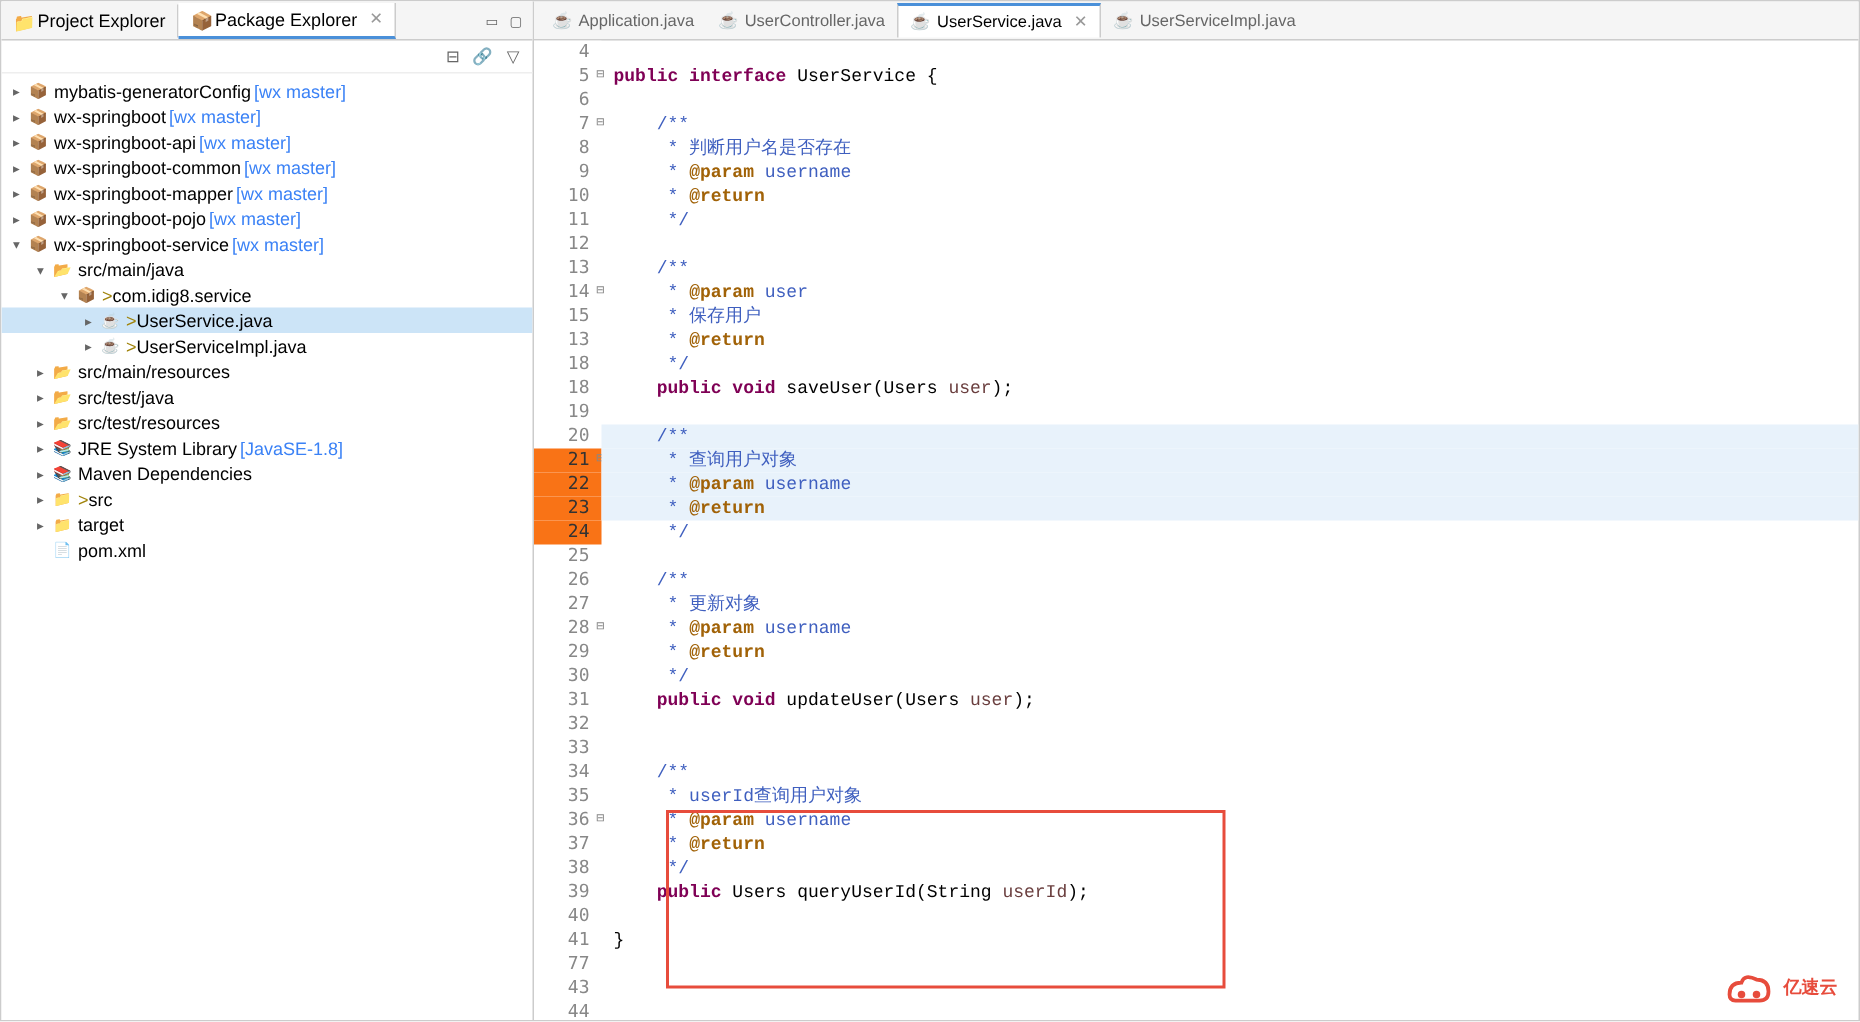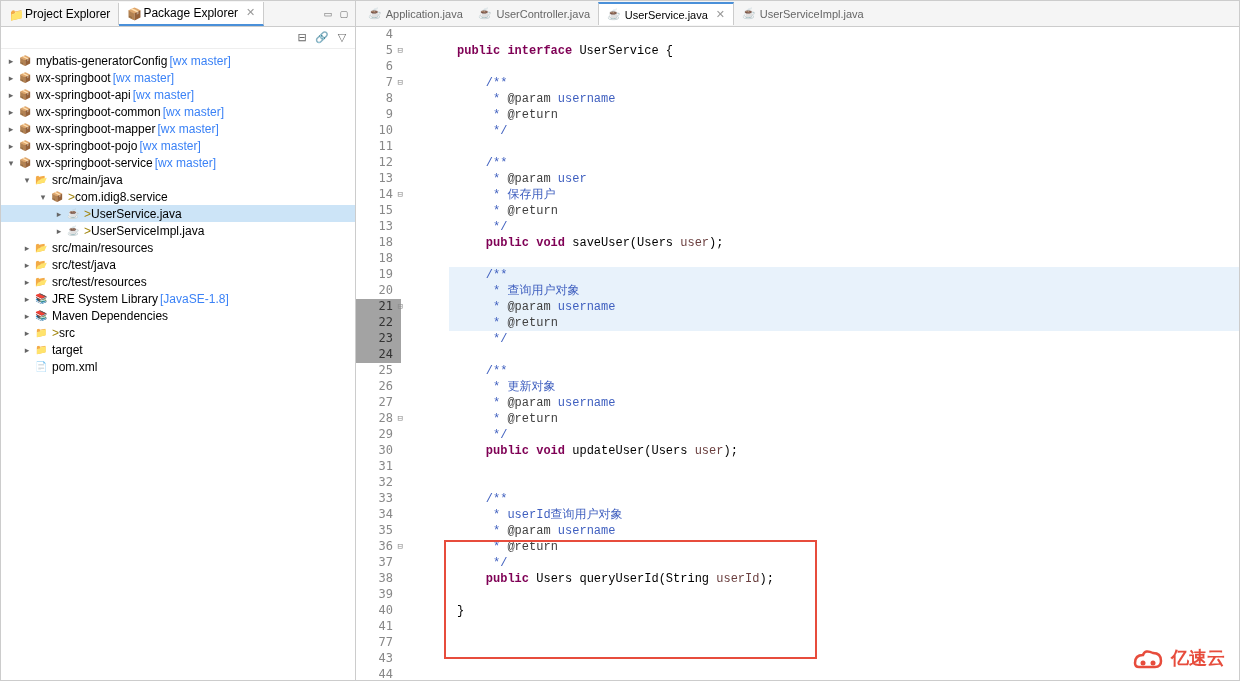--- a/index.html
+++ b/index.html
@@ -34,36 +34,36 @@
     .right-panel { flex: 1; display: flex; flex-direction: column; }
     .editor-tabs { display: flex; align-items: center; height: 26px; border-bottom: 1px solid #ccc; background: #f5f5f5; padding-left: 4px; }
     .editor-tab { display: flex; align-items: center; gap: 4px; padding: 4px 8px; cursor: pointer; font-size: 11px; color: #666; }
     .editor-tab.active { background: #fff; border-top: 2px solid #4a90d9; border-left: 1px solid #ccc; border-right: 1px solid #ccc; color: #000; }
     .close-x { font-size: 11px; color: #999; margin-left: 4px; }
     
     .editor-area { flex: 1; display: flex; overflow: hidden; position: relative; }
     .gutter { width: 45px; background: #fff; text-align: right; font-family: Consolas, monospace; font-size: 12px; color: #888; padding-top: 0; }
     .gutter-line { height: 16px; padding-right: 8px; position: relative; }
     .gutter-line.fold::after { content: "⊟"; position: absolute; right: -2px; top: 2px; font-size: 9px; color: #888; }
-    .gutter-line.highlight { background: #a3a3a3; color: #333; }
+    .gutter-line.highlight { background: #f97316; color: #333; }
     
     .code { flex: 1; font-family: Consolas, "Courier New", monospace; font-size: 12px; line-height: 16px; position: relative; }
-    .code-line { height: 16px; padding-left: 8px; white-space: pre; margin-left: 48px; }
+    .code-line { height: 16px; padding-left: 8px; white-space: pre; }
     .code-line.highlight { background: #e8f2fb; }
     
     .kw { color: #7f0055; font-weight: bold; }
     .comment-doc { color: #3f5fbf; }
-    .doc-tag { color: #404040; font-weight: normal; }
+    .doc-tag { color: #a16207; font-weight: bold; }
     .param { color: #6a3e3e; }
     
     .red-box { position: absolute; border: 2px solid #e74c3c; pointer-events: none; }
     
     .watermark { position: absolute; bottom: 8px; right: 15px; display: flex; align-items: center; gap: 6px; }
     .watermark-logo { width: 40px; height: 30px; }
-    .watermark-text { font-size: 18px; font-weight: bold; color: #e74c3c; text-align: right; }
+    .watermark-text { font-size: 12px; font-weight: bold; color: #e74c3c; text-align: right; }
     
     .folder-icon { color: #e8b042; }
     .java-icon { color: #5a9e3a; }
     .pkg-icon { color: #c09040; }
   </style>
 </head>
 <body>
 
 <div class="container">
 
@@ -262,20 +262,21 @@
           <div class="gutter-line">77</div>
           <div class="gutter-line">43</div>
           <div class="gutter-line">44</div>
         </div>
       <div class="code" id="code">
 
       <div class="code-line"> </div>
           <div class="code-line"><span class="kw">public interface</span> UserService {</div>
           <div class="code-line"> </div>
           <div class="code-line">    <span class="comment-doc">/**</span></div>
+          <div class="code-line">    <span class="comment-doc"> * 判断用户名是否存在</span></div>
           <div class="code-line">    <span class="comment-doc"> * <span class="doc-tag">@param</span> username</span></div>
           <div class="code-line">    <span class="comment-doc"> * <span class="doc-tag">@return</span></span></div>
           <div class="code-line">    <span class="comment-doc"> */</span></div>
           <div class="code-line"> </div>
           <div class="code-line">    <span class="comment-doc">/**</span></div>
           <div class="code-line">    <span class="comment-doc"> * <span class="doc-tag">@param</span> user</span></div>
           <div class="code-line">    <span class="comment-doc"> * 保存用户</span></div>
           <div class="code-line">    <span class="comment-doc"> * <span class="doc-tag">@return</span></span></div>
           <div class="code-line">    <span class="comment-doc"> */</span></div>
           <div class="code-line">    <span class="kw">public void</span> saveUser(Users <span class="param">user</span>);</div>

